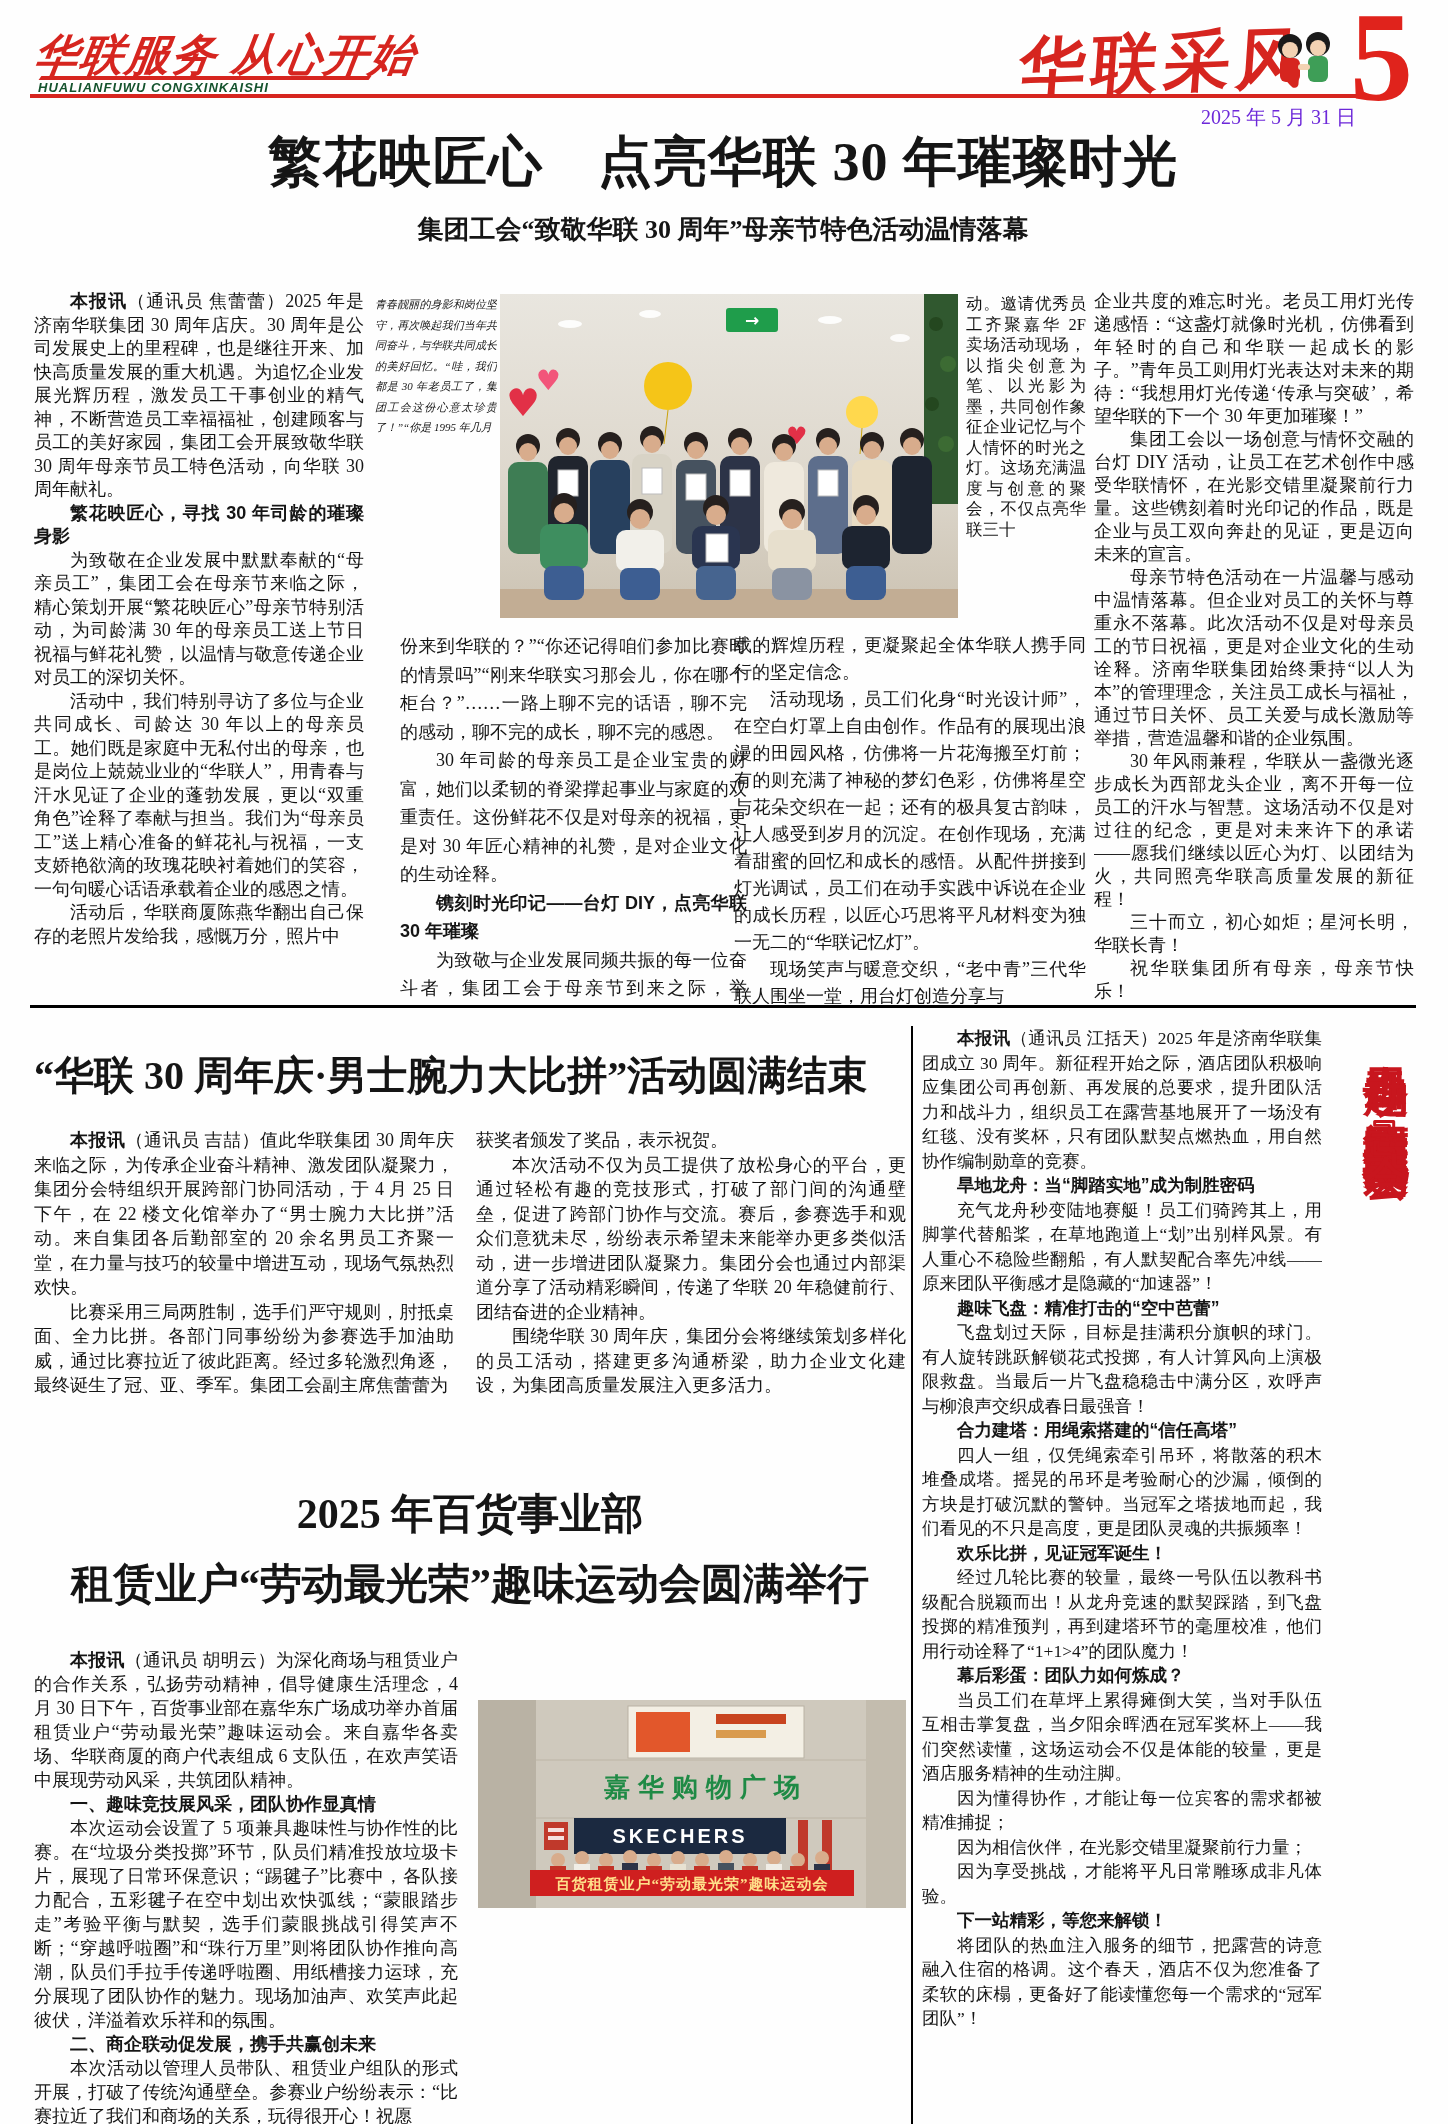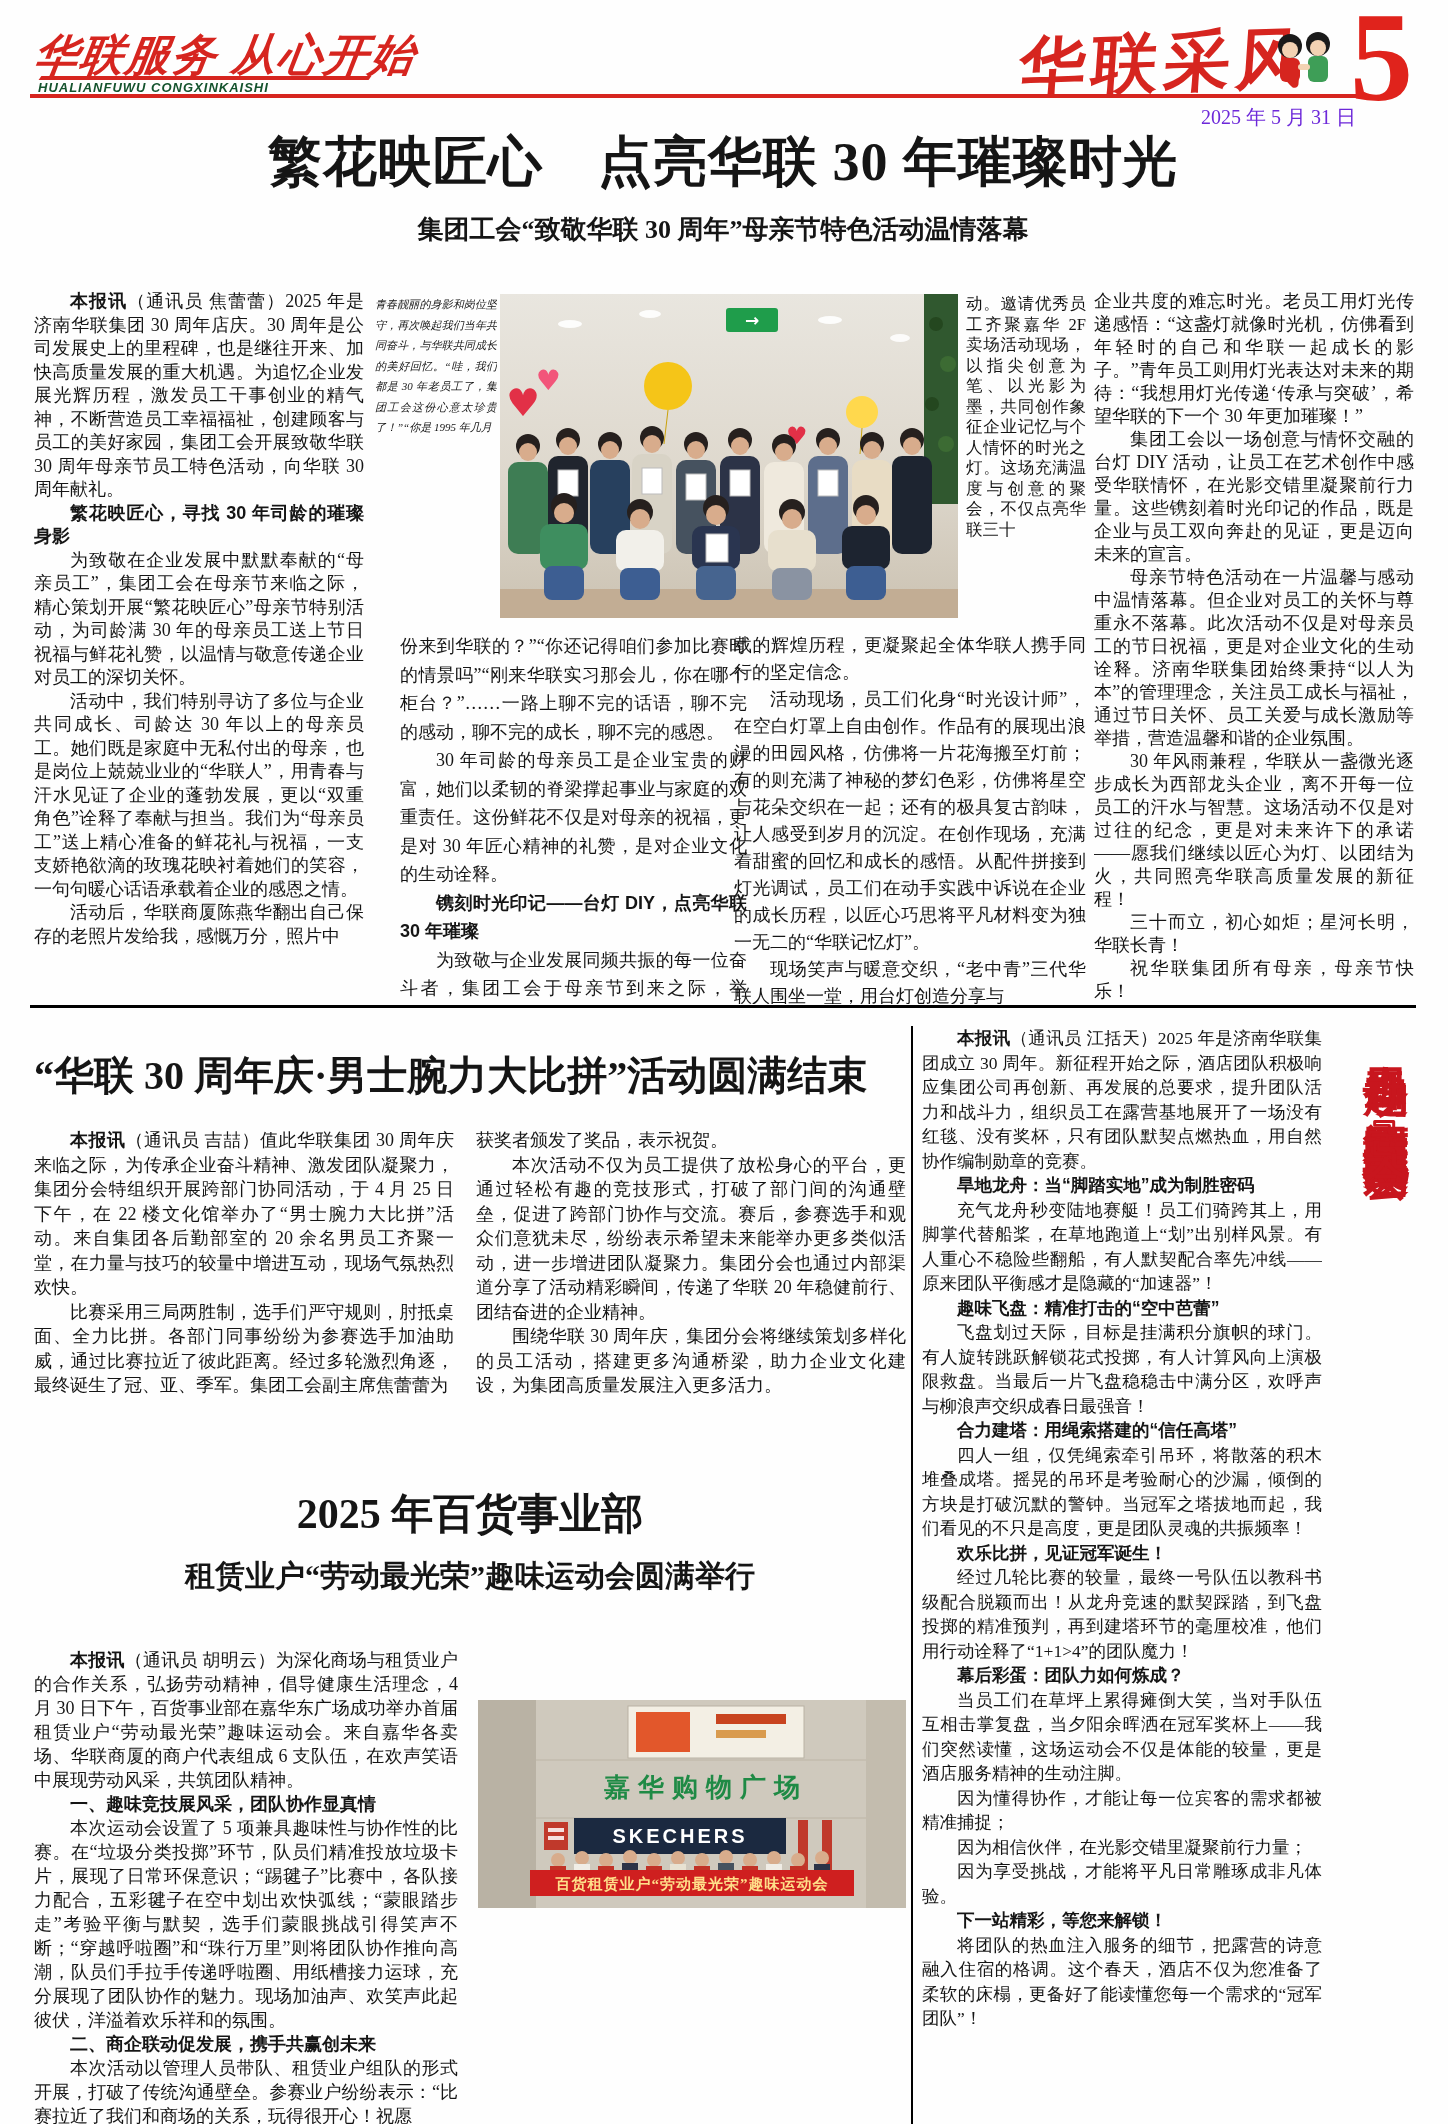--- a/index.html
+++ b/index.html
@@ -40,21 +40,21 @@
   .c5 {left:1060px;top:0;width:320px;height:714px;line-height:23px;}
   
   .hdiv{position:absolute;left:30px;top:1005px;width:1386px;height:3px;background:#000;}
   .vdiv{position:absolute;left:911px;top:1026px;width:2px;height:1098px;background:#000;}
   
   .a2-title{position:absolute;left:34px;top:1048px;width:872px;font-size:40px;}
   .a2l{left:34px;top:1128px;width:420px;height:346px;line-height:24.5px;}
   .a2r{left:476px;top:1128px;width:430px;height:346px;line-height:24.5px;}
   
   .a3-t1{position:absolute;left:34px;top:1486px;width:872px;text-align:center;font-size:42px;}
-  .a3-t2{position:absolute;left:34px;top:1556px;width:872px;text-align:center;font-size:30px;}
+  .a3-t2{position:absolute;left:34px;top:1556px;width:872px;text-align:center;font-size:42px;}
   .a3l{left:34px;top:1648px;width:424px;height:476px;line-height:24px;}
   .ph3{position:absolute;left:478px;top:1700px;width:428px;height:208px;overflow:hidden;}
   .a3r{left:478px;top:1916px;width:428px;height:208px;line-height:24.5px;}
   
   .a4body{left:922px;top:1026px;width:400px;height:1098px;font-size:17.5px;line-height:24.5px;}
   .vtitle{position:absolute;left:1332px;top:1030px;width:108px;height:1090px;
           writing-mode:vertical-rl;text-orientation:upright;font-size:46px;font-weight:900;
           color:#c8161e;letter-spacing:2px;line-height:108px;font-family:"Liberation Serif",serif;}
 </style>
 </head>

